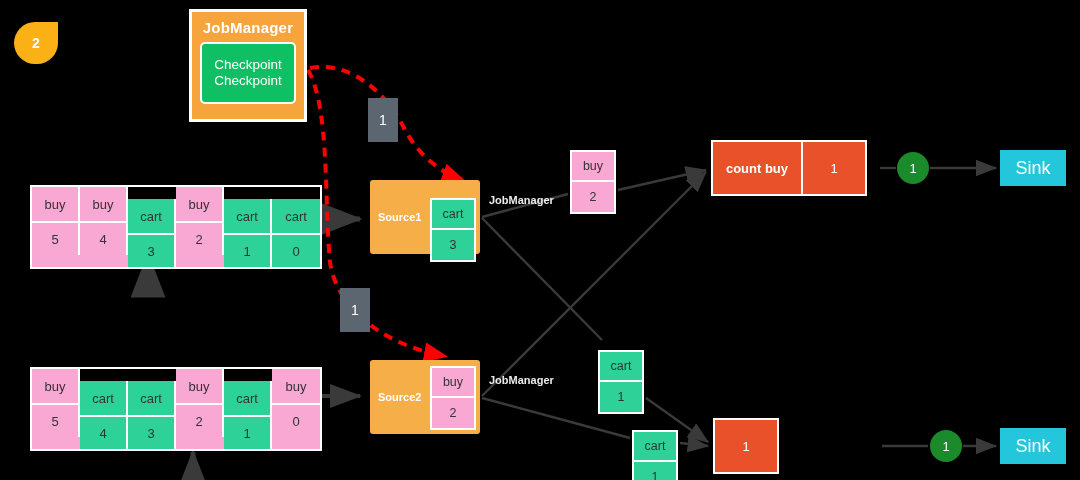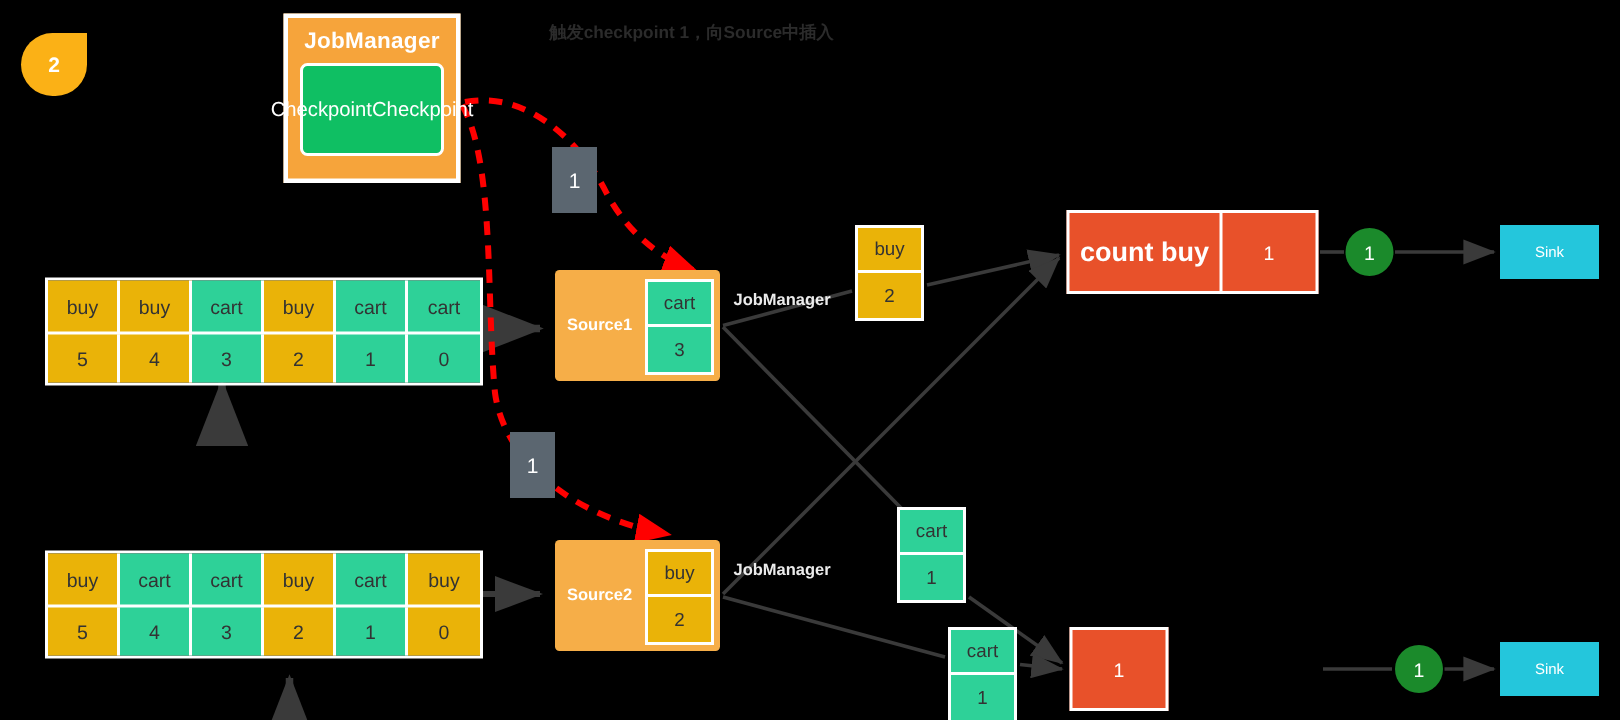--- a/index.html
+++ b/index.html
@@ -14,21 +14,21 @@
       display:flex;align-items:center;justify-content:center;
       border-radius:22px 0 22px 22px;}
 
   
   .jm{position:absolute;left:189px;top:9px;width:118px;height:113px;background:#F6A43B;
       border:3px solid #fff;box-sizing:border-box;
       display:flex;flex-direction:column;align-items:center;}
   .jm-title{color:#fff;font-weight:bold;font-size:15px;margin-top:7px;letter-spacing:.2px;}
   .jm-cc{margin-top:6px;width:96px;height:62px;background:#0FBF63;border:2px solid #fff;
       border-radius:5px;box-sizing:border-box;color:#fff;font-size:13.5px;line-height:16px;
-      display:flex;align-items:center;justify-content:center;text-align:center;}
+      display:flex;flex-direction:column;align-items:center;justify-content:center;text-align:center;}
 
   
   .caption{position:absolute;left:316px;top:15px;width:290px;color:#2b2b2b;font-size:11.5px;
       line-height:15px;text-align:center;font-weight:bold;}
 
   
   .barrier{position:absolute;width:30px;height:44px;background:#5B6670;color:#fff;
       font-size:14px;display:flex;align-items:center;justify-content:center;}
   .b1{left:368px;top:98px;}
   .b2{left:340px;top:288px;}
@@ -36,22 +36,22 @@
   
   .stream{position:absolute;border:2px solid #fff;box-sizing:content-box;display:flex;}
   .s1{left:30px;top:185px;}
   .s2{left:30px;top:367px;}
   .cell{width:48px;display:flex;flex-direction:column;}
   .cell .k{height:36px;display:flex;align-items:center;justify-content:center;
       font-size:13px;color:#333;border-right:2px solid #fff;border-bottom:2px solid #fff;box-sizing:border-box;}
   .cell .v{height:32px;display:flex;align-items:center;justify-content:center;
       font-size:13px;color:#333;border-right:2px solid #fff;box-sizing:border-box;}
   .cell:last-child .k,.cell:last-child .v{border-right:none;}
-  .buy{background:#eab308;}
-  .cart{background:#2ED198;}
+  .buy{background:#f9a8d4;}
+  .cart{background:#2ED198;margin-top:12px;}
 
   
   .source{position:absolute;width:110px;height:74px;background:#F6AE48;border-radius:3px;
       display:flex;align-items:center;}
   .src1{left:370px;top:180px;}
   .src2{left:370px;top:360px;}
   .source .lbl{color:#fff;font-weight:bold;font-size:11px;padding-left:8px;width:58px;}
   .srec{position:absolute;right:4px;top:6px;width:46px;border:2px solid #fff;box-sizing:border-box;}
   .srec .k{height:30px;display:flex;align-items:center;justify-content:center;font-size:12.5px;color:#333;
       border-bottom:2px solid #fff;box-sizing:border-box;}
@@ -62,33 +62,33 @@
   .rec .k{height:30px;display:flex;align-items:center;justify-content:center;font-size:12.5px;color:#333;
       border-bottom:2px solid #fff;box-sizing:border-box;}
   .rec .v{height:30px;display:flex;align-items:center;justify-content:center;font-size:12.5px;color:#333;}
   .r-buy2{left:570px;top:150px;}
   .r-cart1a{left:598px;top:338px;}
   .r-cart1b{left:632px;top:418px;}
 
   
   .counter{position:absolute;height:56px;border:2px solid #fff;box-sizing:border-box;display:flex;background:#E8512A;}
   .counter .name{display:flex;align-items:center;justify-content:center;color:#fff;font-weight:bold;
-      font-size:18px;width:102px;border-right:2px solid #fff;box-sizing:border-box;}
+      font-size:13px;width:90px;border-right:2px solid #fff;box-sizing:border-box;}
   .counter .num{display:flex;align-items:center;justify-content:center;color:#fff;font-size:13px;width:62px;}
   .c-buy{left:711px;top:140px;}
   .c-cart{left:713px;top:418px;}
 
   
   .gcirc{position:absolute;width:32px;height:32px;border-radius:50%;background:#1B8A2B;color:#fff;
       font-size:13px;display:flex;align-items:center;justify-content:center;}
   .g1{left:897px;top:152px;}
   .g2{left:930px;top:430px;}
 
   
-  .sink{position:absolute;width:66px;height:36px;background:#24C6DC;color:#fff;font-size:10px;
+  .sink{position:absolute;width:66px;height:36px;background:#24C6DC;color:#fff;font-size:18px;
       display:flex;align-items:center;justify-content:center;}
   .sk1{left:1000px;top:150px;}
   .sk2{left:1000px;top:428px;}
 
   
   .wm{position:absolute;color:#fff;font-size:11px;font-weight:bold;opacity:.92;}
   .wm1{left:489px;top:194px;}
   .wm2{left:489px;top:374px;}
 </style>
 </head>
@@ -177,21 +177,20 @@
 
   <div class="jm">
     <div class="jm-title">JobManager</div>
     <div class="jm-cc">
       <span>Checkpoint</span>
       <span>Checkpoint</span>
     </div>
   </div>
 
   <div class="caption">
-    <div>触发checkpoint 1，向Source中插入</div>
   </div>
 
   <div class="barrier b1">1</div>
   <div class="barrier b2">1</div>
 
   <div class="stream s1">
     <div class="cell buy">
       <div class="k">buy</div>
       <div class="v">5</div>
       </div>

